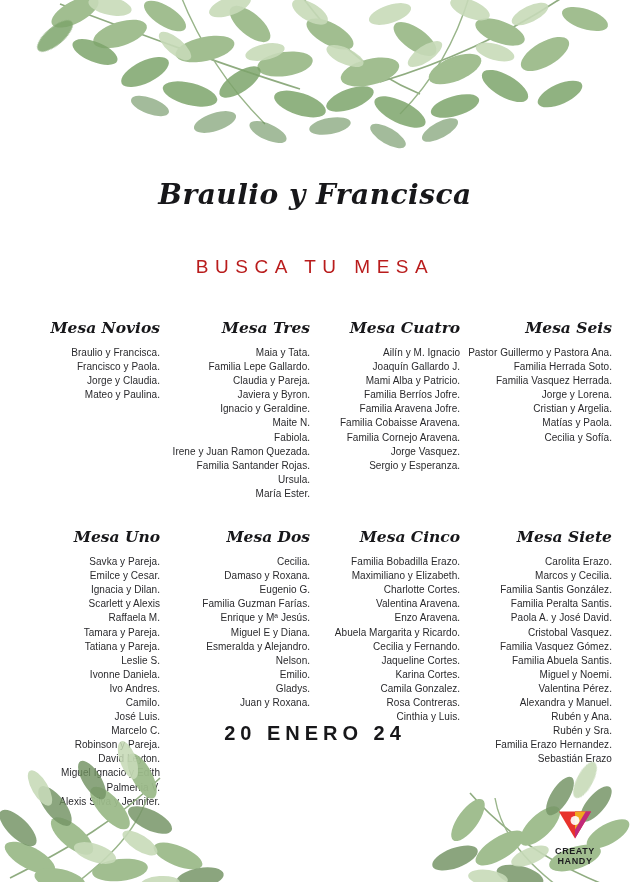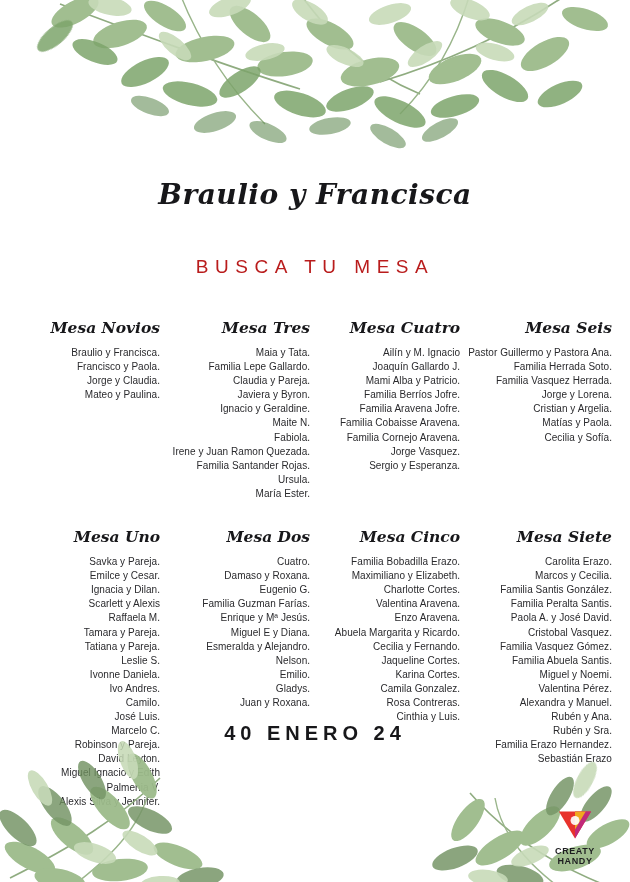--- a/index.html
+++ b/index.html
@@ -277,21 +277,21 @@
         <div>David Leyton.</div>
         <div>Miguel Ignacio y Edith</div>
         <div>Palmenia V.</div>
         <div>Alexis Silva y Jennifer.</div>
       </div>
     </div>
 
     <div class="tbl row2">
       <div class="tbl-title">Mesa Dos</div>
       <div class="tbl-guests">
-        <div>Cuatro.</div>
+        <div>Cecilia.</div>
         <div>Damaso y Roxana.</div>
         <div>Eugenio G.</div>
         <div>Familia Guzman Farías.</div>
         <div>Enrique y Mª Jesús.</div>
         <div>Miguel E y Diana.</div>
         <div>Esmeralda y Alejandro.</div>
         <div>Nelson.</div>
         <div>Emilio.</div>
         <div>Gladys.</div>
         <div>Juan y Roxana.</div>
@@ -332,21 +332,21 @@
         <div>Alexandra y Manuel.</div>
         <div>Rubén y Ana.</div>
         <div>Rubén y Sra.</div>
         <div>Familia Erazo Hernandez.</div>
         <div>Sebastián Erazo</div>
       </div>
     </div>
 
   </div>
 
-  <div class="date">40 ENERO 24</div>
+  <div class="date">20 ENERO 24</div>
 
   <svg class="foliage foliage-bottom" viewBox="0 0 630 180" preserveAspectRatio="none">
     <g opacity="0.95">
       <path d="M10 170 C70 140 120 110 160 70" stroke="#8aa87a" stroke-width="1.6" fill="none"></path>
       <path d="M70 180 C110 150 140 120 150 80" stroke="#94b184" stroke-width="1.4" fill="none"></path>
       <path d="M600 175 C540 150 500 120 470 85" stroke="#8aa87a" stroke-width="1.6" fill="none"></path>
       <path d="M560 180 C520 150 500 120 495 90" stroke="#94b184" stroke-width="1.4" fill="none"></path>
 
       <g fill="#9cbb8b">
         <ellipse cx="30" cy="150" rx="28" ry="11" transform="rotate(28 30 150)"></ellipse>

